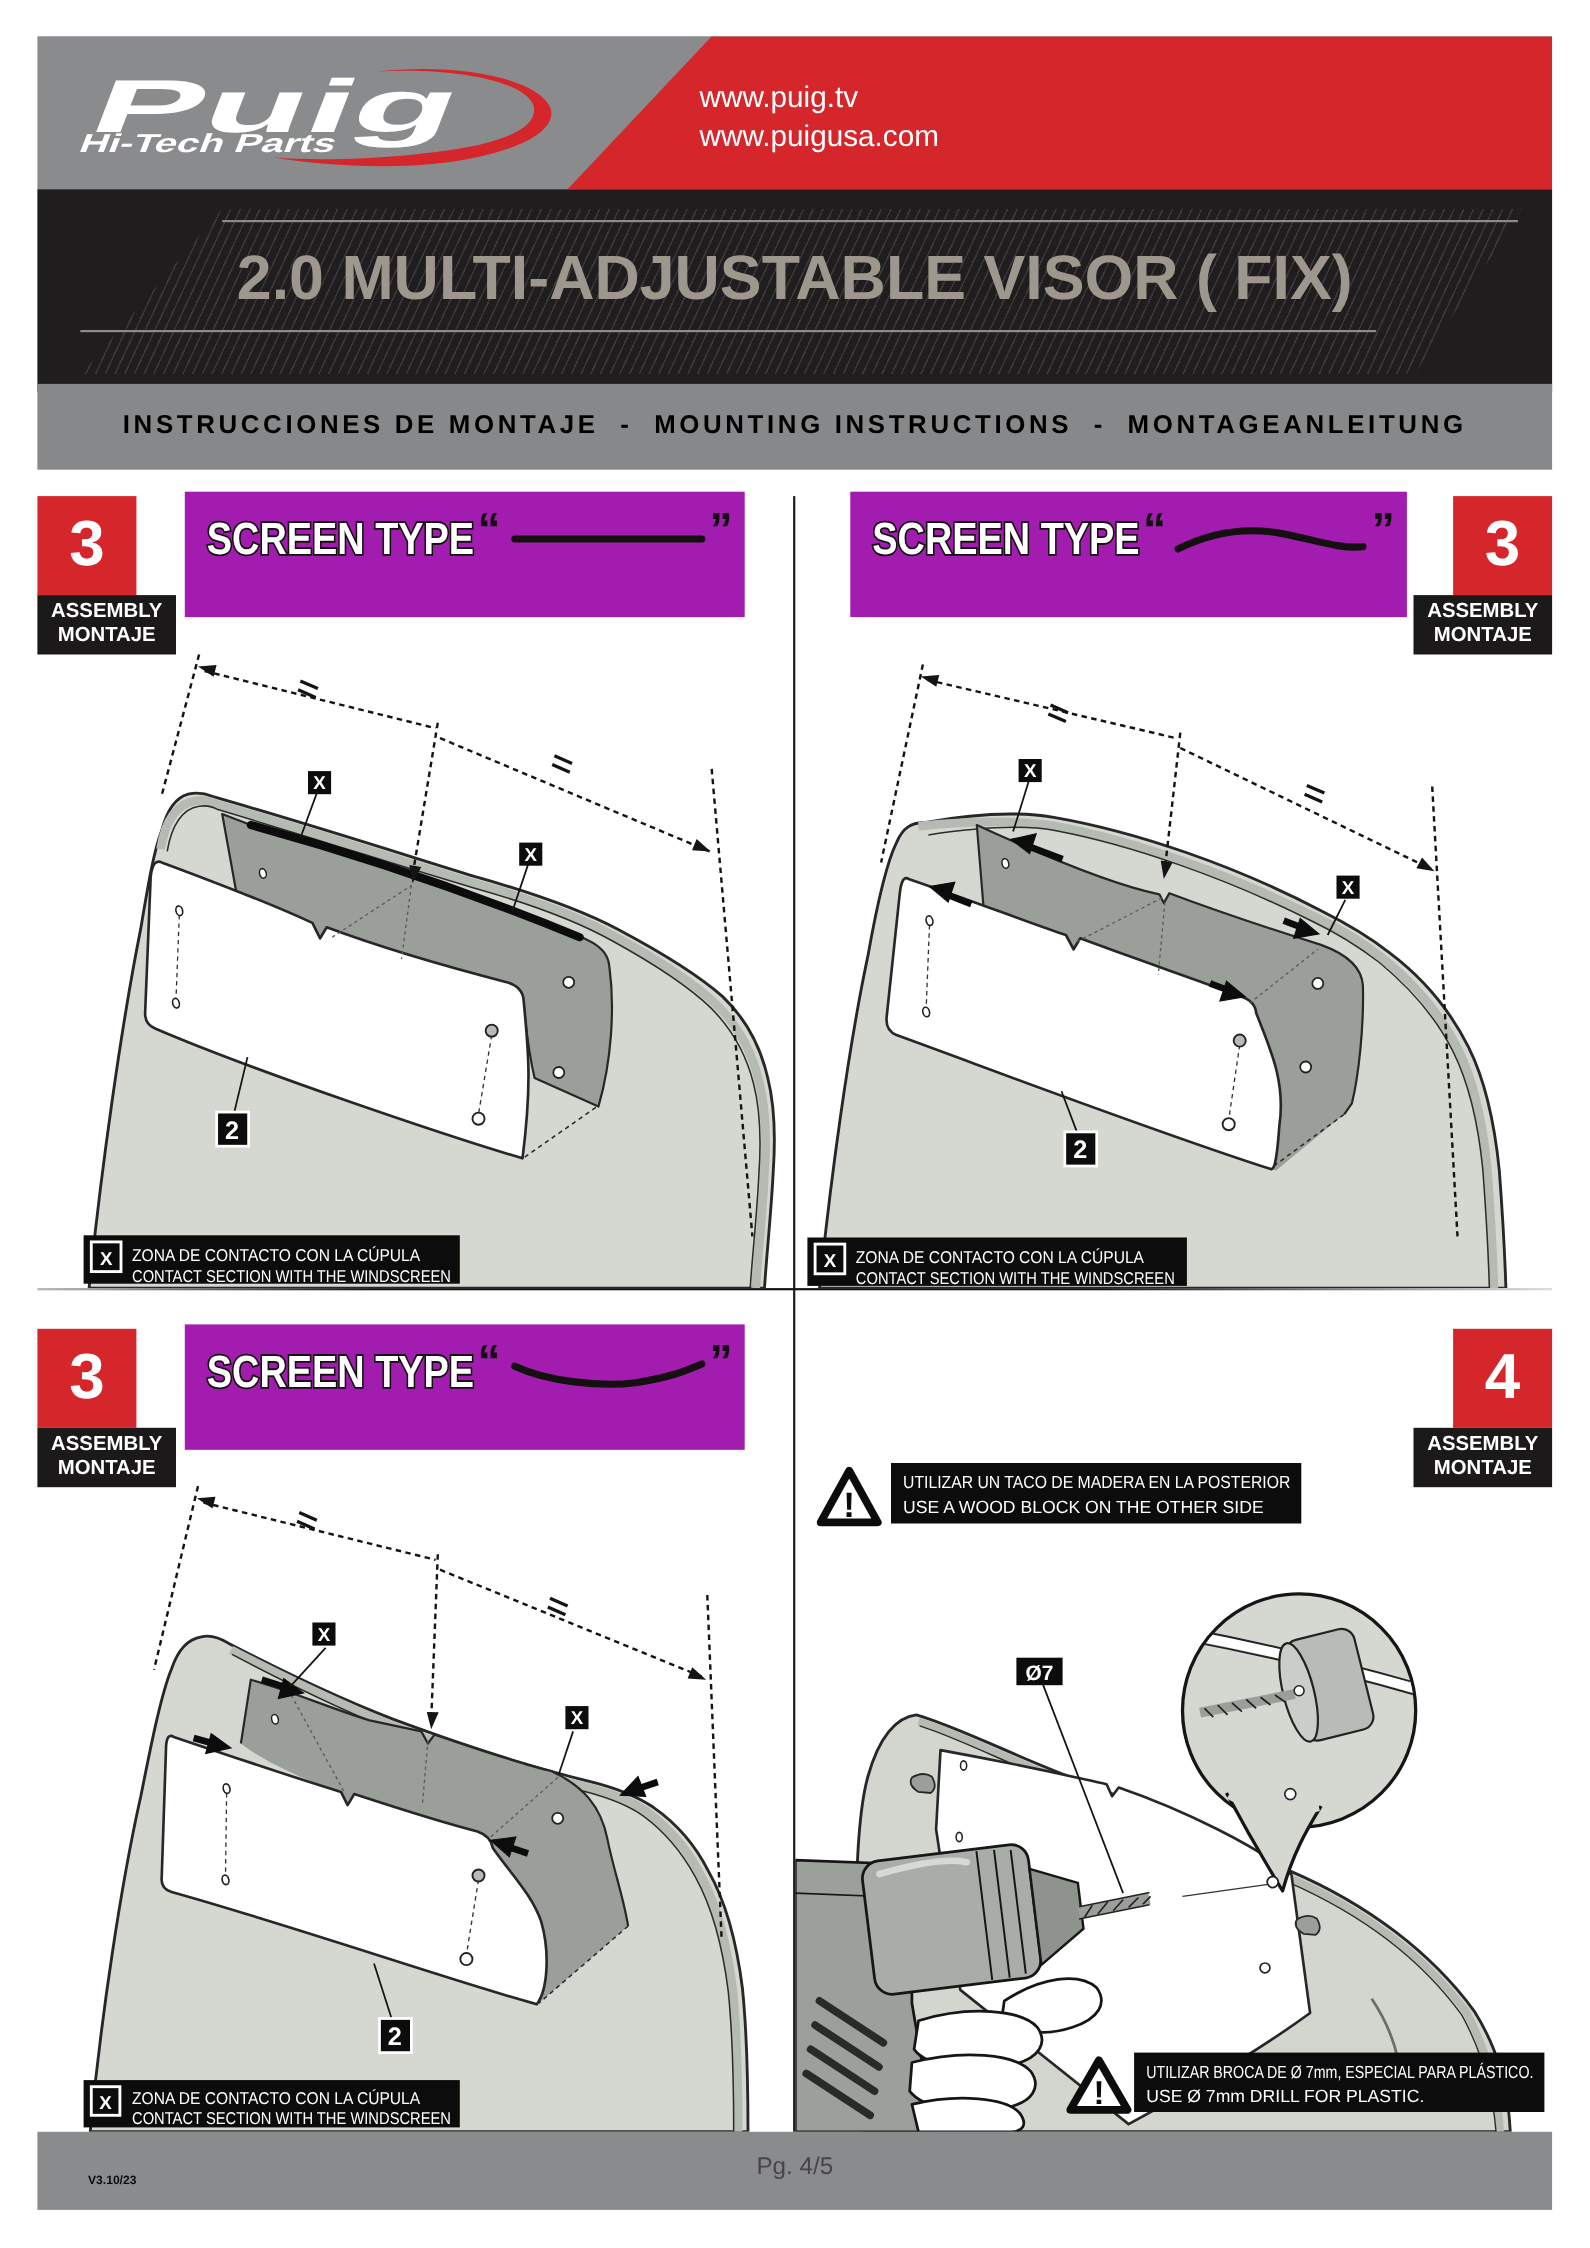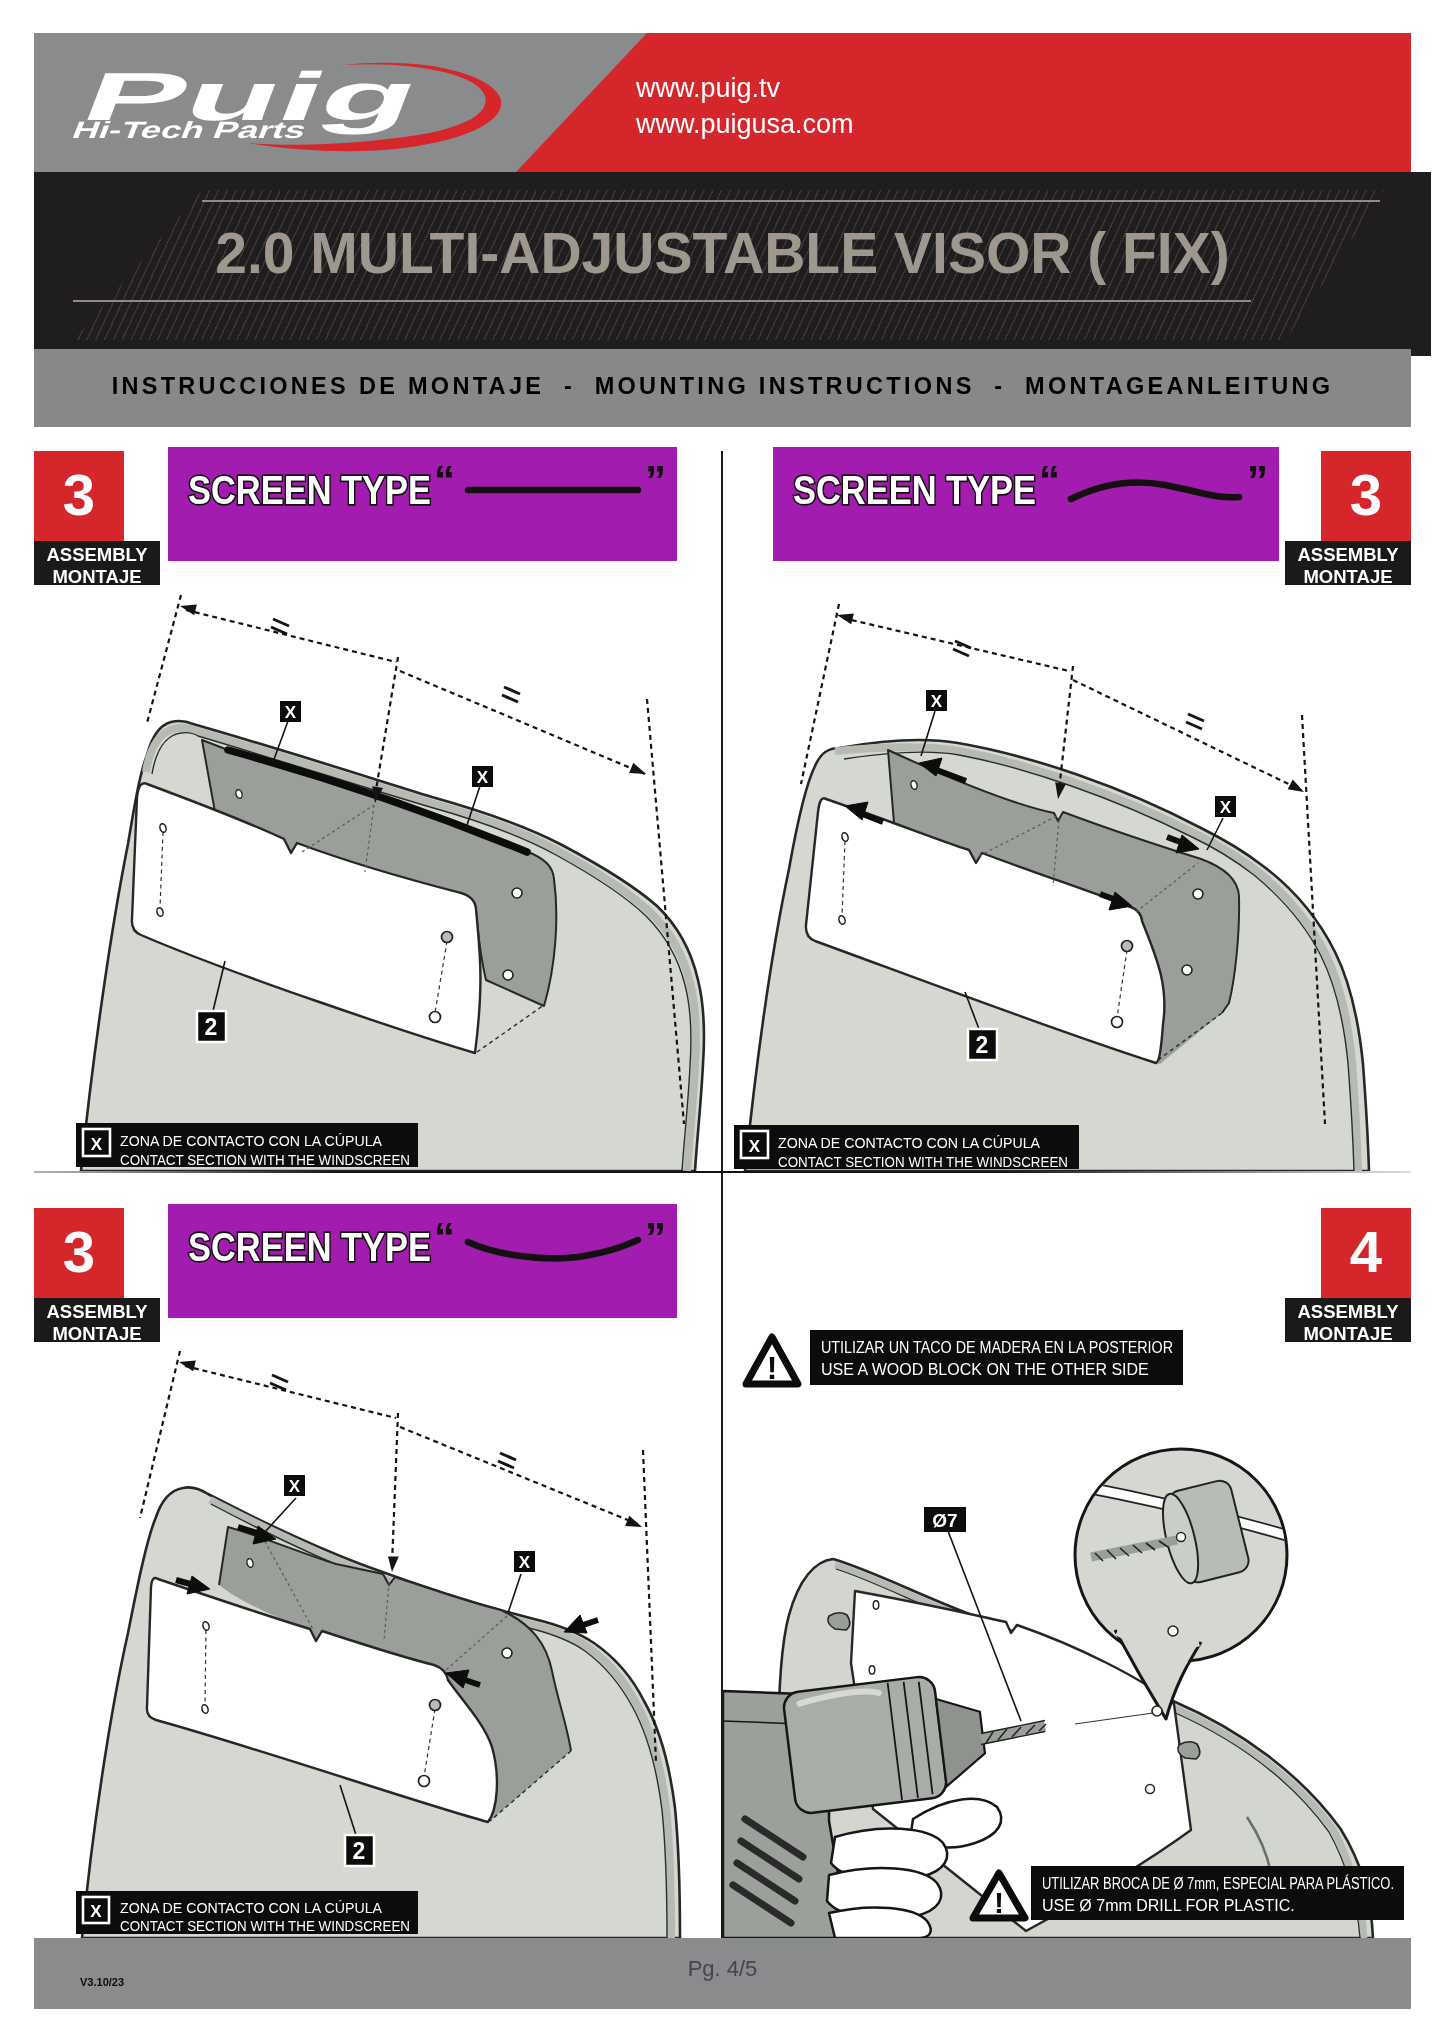--- a/index.html
+++ b/index.html
@@ -11,21 +11,21 @@
   #header{left:34px;top:33px;width:1377px;height:139px;background:#8a8b8d;}
   #header .redpart{position:absolute;left:0;top:0;width:100%;height:100%;
      background:#d5262c;
      clip-path:polygon(613px 0,1377px 0,1377px 139px,482px 139px);}
   #hurls{left:602px;top:0;width:270px;height:139px;color:#fff;font-size:27px;text-align:left;}
   #hurls div{position:absolute;width:100%;}
   #hmails{left:1040px;top:0;width:294px;height:139px;color:#fff;font-size:27px;text-align:right;}
   #hmails div{position:absolute;width:100%;}
 
   
-  #titleband{left:34px;top:172px;width:1377px;height:184px;background:#201d1e;overflow:hidden;padding-left:20px;}
+  #titleband{left:34px;top:172px;width:1377px;height:184px;background:#201d1e;overflow:hidden;}
   #hatch{position:absolute;left:0;top:18px;width:1377px;height:150px;
      background:repeating-linear-gradient(115deg,transparent 0,transparent 6.6px,#3b3637 6.6px,#3b3637 8px);
      clip-path:polygon(168px 0,1350px 0,1252px 150px,40px 150px);}
   #tline1{position:absolute;left:168px;top:28px;width:1178px;height:2px;background:#8f8a85;
      transform:skewX(0);}
   #tline2{position:absolute;left:39px;top:128px;width:1178px;height:2px;background:#8f8a85;}
   #title{position:absolute;left:0;top:48px;width:1377px;text-align:center;
      color:#9d978e;font-size:57px;font-weight:bold;letter-spacing:0px;white-space:nowrap;}
 
   
@@ -33,21 +33,21 @@
      font-weight:bold;font-size:23.5px;letter-spacing:3.3px;text-align:center;line-height:74px;white-space:nowrap;}
 
   
   #vdiv{left:721px;top:451px;width:2px;height:1487px;background:#1c1c1c;}
   #hdiv{left:34px;top:1171px;width:1377px;height:2px;
      background:linear-gradient(to right,#b5b5b5,#141414 22%,#141414 70%,#dddddd);}
 
   
   .numbox{position:absolute;width:90px;height:90px;background:#d5262c;color:#fff;
      font-weight:bold;font-size:58px;text-align:center;line-height:88px;}
-  .asmbox{position:absolute;width:126px;height:44px;background:#1c191a;color:#fff;
+  .asmbox{position:absolute;width:126px;height:54px;background:#1c191a;color:#fff;
      font-weight:bold;font-size:18.5px;text-align:center;}
   .asmbox div{margin-top:3px;}
   .banner{position:absolute;height:114px;background:#a21caf;}
 
   
   #footer{left:34px;top:1938px;width:1377px;height:71px;background:#8a8b8d;}
   #pg{position:absolute;left:0;top:18px;width:100%;text-align:center;color:#46464a;font-size:22px;}
   #ver{position:absolute;left:18px;top:38px;color:#0c0c0c;font-size:11px;font-weight:bold;margin-left:28px;}
   svg text{font-family:"Liberation Sans",sans-serif;}
 </style>

